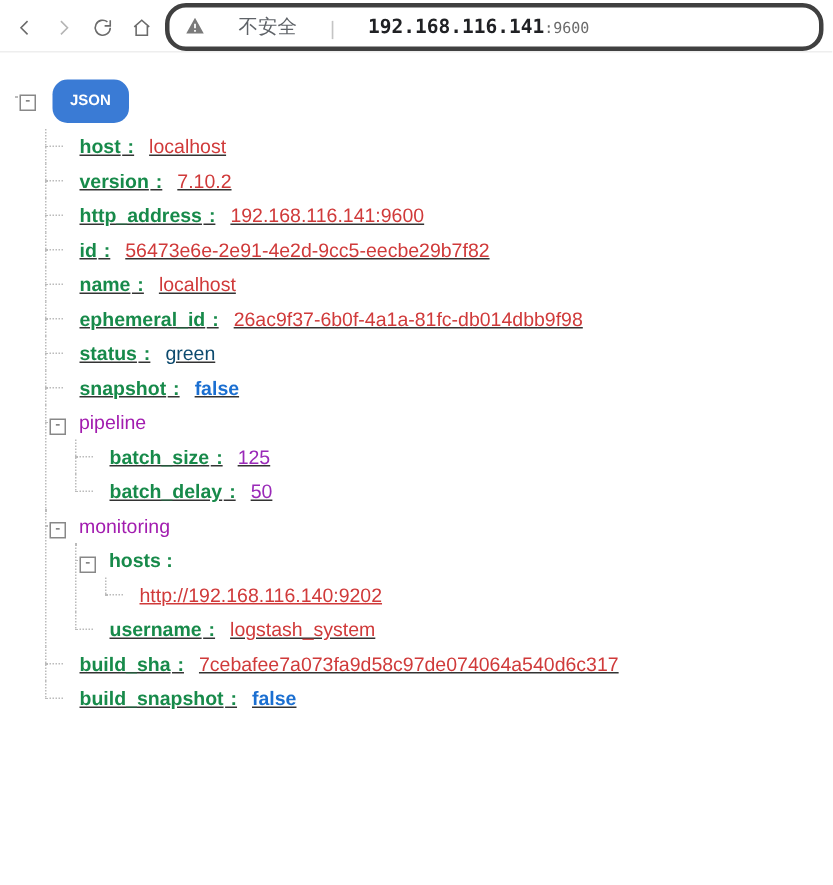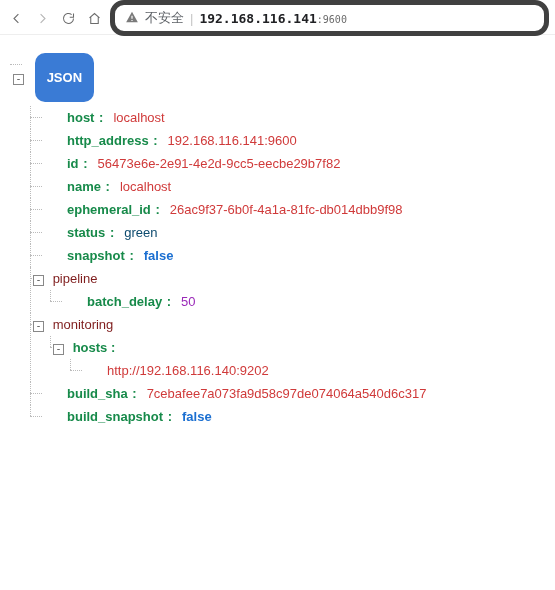--- a/index.html
+++ b/index.html
@@ -28,24 +28,24 @@
     color: #777;
     font-size: 15px;
     border-radius: 3px;
   }
   .tb-icon svg { width: 15px; height: 15px; stroke: #6b6b6b; fill: none; stroke-width: 1.7; }
   .addr-box {
     flex: 1;
     display: flex;
     align-items: center;
     height: 26px;
-    border: 5px solid #404040;
+    border: 3px solid #404040;
     border-radius: 14px;
     padding: 0 10px;
-    gap: 6px;
+    gap: 22px;
   }
   .warn-icon svg { width: 14px; height: 14px; fill: #7a7a7a; }
   .insec-label { color: #5f6368; }
   .addr-sep { color: #c4c4c4; }
   .addr-host { color: #202124; font-weight: 600; font-family: Consolas, monospace; font-size: 13px; }
   .addr-port { color: #6b6b6b; font-family: Consolas, monospace; font-size: 10px; }
 
   .page { padding: 18px 10px 30px 10px; }
 
   .tree { position: relative; }
@@ -94,35 +94,35 @@
     cursor: pointer;
     box-sizing: border-box;
     font-family: Consolas, monospace;
   }
 
   .root-badge {
     display: inline-block;
     background: #3a7bd5;
     color: #fff;
     border-radius: 10px;
-    padding: 13px 12px;
-    font-size: 13px;
+    padding: 3px 12px;
+    font-size: 10px;
     font-weight: 600;
     margin-left: 2px;
   }
 
   .k { color: #178a4a; font-weight: 700; }
   .colon { color: #178a4a; font-weight: 700; margin-left: 1px; }
   .v-red   { color: #d03a3a; }
   .v-purple{ color: #9a29b8; }
   .v-blue  { color: #1b6fd1; font-weight: 600; }
   .v-green { color: #0c4a6e; }
-  .v-plain { color: #7f1d1d; }
+  .v-plain { color: #a21caf; }
   .sp { display:inline-block; width: 10px; }
-  .leaf-pad { margin-left: 17px; }
+  .leaf-pad { margin-left: 3px; text-decoration: underline; }
 </style>
 </head>
 <body>
 
 <div class="toolbar">
   <div class="tb-icon">
     <svg viewBox="0 0 24 24">
         <path d="M15 5l-7 7 7 7"></path>
       </svg>
   </div>
@@ -158,46 +158,49 @@
 <div class="page">
 <div class="tree">
 
 <ul class="tree-ul">
   <li class="no-bar">
     <span class="toggle">-</span>
     <span class="root-badge">JSON</span>
 
     <ul class="tree-ul" style="margin-top:4px">
       <li><span class="leaf-pad"><span class="k">host</span><span class="colon"> :</span><span class="sp"></span><span class="v-red">localhost</span></span></li>
+      <li><span class="leaf-pad"><span class="k">version</span><span class="colon"> :</span><span class="sp"></span><span class="v-red">7.10.2</span></span></li>
       <li><span class="leaf-pad"><span class="k">http_address</span><span class="colon"> :</span><span class="sp"></span><span class="v-red">192.168.116.141:9600</span></span></li>
       <li><span class="leaf-pad"><span class="k">id</span><span class="colon"> :</span><span class="sp"></span><span class="v-red">56473e6e-2e91-4e2d-9cc5-eecbe29b7f82</span></span></li>
       <li><span class="leaf-pad"><span class="k">name</span><span class="colon"> :</span><span class="sp"></span><span class="v-red">localhost</span></span></li>
       <li><span class="leaf-pad"><span class="k">ephemeral_id</span><span class="colon"> :</span><span class="sp"></span><span class="v-red">26ac9f37-6b0f-4a1a-81fc-db014dbb9f98</span></span></li>
       <li><span class="leaf-pad"><span class="k">status</span><span class="colon"> :</span><span class="sp"></span><span class="v-green">green</span></span></li>
       <li><span class="leaf-pad"><span class="k">snapshot</span><span class="colon"> :</span><span class="sp"></span><span class="v-blue">false</span></span></li>
 
       <li>
         <span class="toggle">-</span>
         <span class="v-plain">pipeline</span>
         <ul class="tree-ul">
+          <li><span class="leaf-pad"><span class="k">batch_size</span><span class="colon"> :</span><span class="sp"></span><span class="v-purple">125</span></span></li>
           <li><span class="leaf-pad"><span class="k">batch_delay</span><span class="colon"> :</span><span class="sp"></span><span class="v-purple">50</span></span></li>
         </ul>
       </li>
 
       <li>
         <span class="toggle">-</span>
         <span class="v-plain">monitoring</span>
         <ul class="tree-ul">
           <li>
             <span class="toggle">-</span>
             <span class="k">hosts :</span>
             <ul class="tree-ul">
               <li><span class="leaf-pad v-red">http://192.168.116.140:9202</span></li>
             </ul>
           </li>
+          <li><span class="leaf-pad"><span class="k">username</span><span class="colon"> :</span><span class="sp"></span><span class="v-red">logstash_system</span></span></li>
         </ul>
       </li>
 
       <li><span class="leaf-pad"><span class="k">build_sha</span><span class="colon"> :</span><span class="sp"></span><span class="v-red">7cebafee7a073fa9d58c97de074064a540d6c317</span></span></li>
       <li><span class="leaf-pad"><span class="k">build_snapshot</span><span class="colon"> :</span><span class="sp"></span><span class="v-blue">false</span></span></li>
     </ul>
   </li>
 </ul>
 
 </div>

